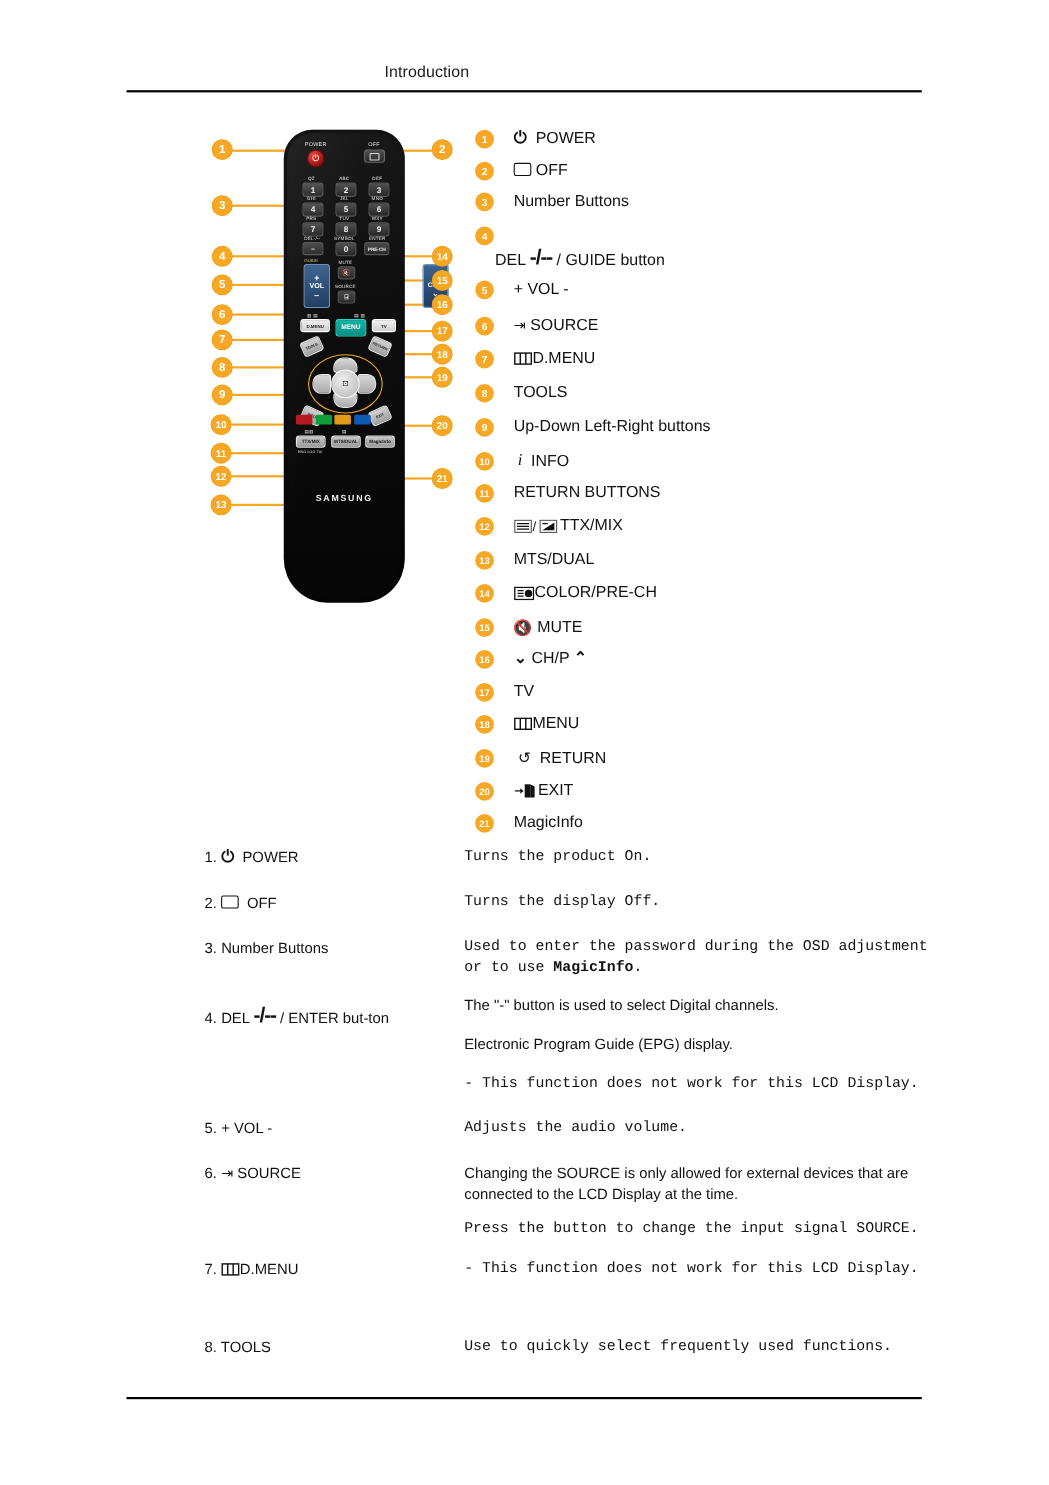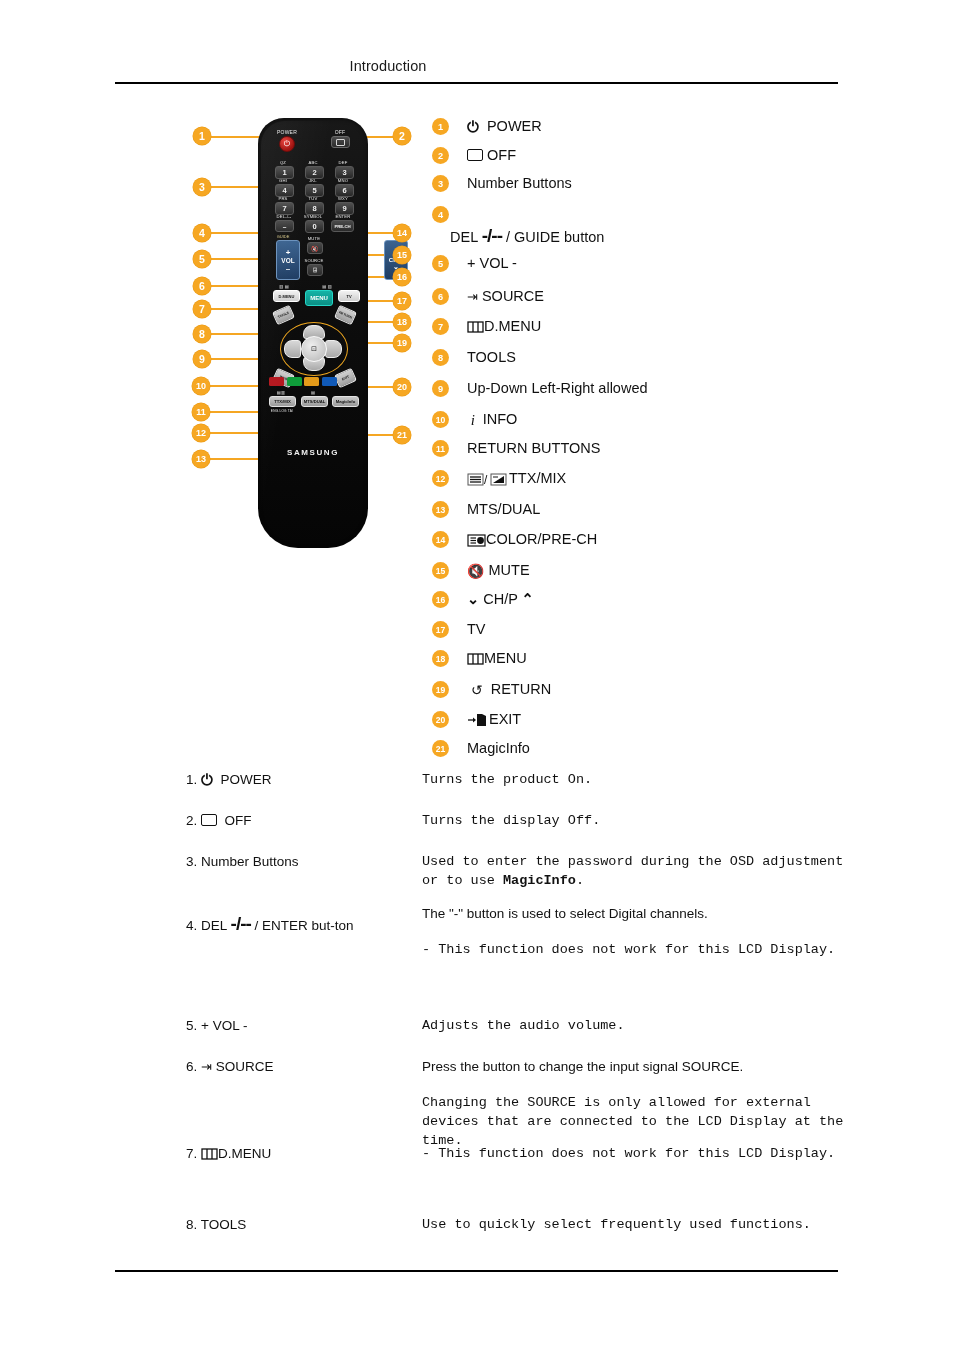--- a/index.html
+++ b/index.html
@@ -371,21 +371,21 @@
       </span>
     </div>
 
     <div class="lg-row" style="top:231px;">
       <span class="lg-badge">8</span>
       <span class="lg-txt">TOOLS</span>
     </div>
 
     <div class="lg-row" style="top:262px;">
       <span class="lg-badge">9</span>
-      <span class="lg-txt">Up-Down Left-Right allowed</span>
+      <span class="lg-txt">Up-Down Left-Right buttons</span>
     </div>
 
     <div class="lg-row" style="top:293px;">
       <span class="lg-badge" style="font-size:8.6px;">10</span>
       <span class="lg-txt">
         <span class="ic ic-info">&nbsp;i&nbsp;</span>&nbsp;<span>INFO</span>
       </span>
     </div>
 
     <div class="lg-row" style="top:322px;">
@@ -518,42 +518,43 @@
 
     <div class="d-row" style="top:134px;">
       <div class="d-left" style="top:12px;">
         <span>4.</span>
         <span>DEL</span>
         <span class="del-dash">-/--</span>
         <span>/ ENTER but-ton</span>
       </div>
       <div class="d-right">
         <p style="margin-bottom:17px;">The "-" button is used to select Digital channels.</p>
+        <p style="margin-bottom:17px;">Electronic Program Guide (EPG) display.</p>
         <p>- This function does not work for this LCD Display.</p>
       </div>
     </div>
 
     <div class="d-row" style="top:246px;">
       <div class="d-left">
         <span>5.</span> <span>+ VOL -</span>
       </div>
       <div class="d-right">
         <p>Adjusts the audio volume.</p>
       </div>
     </div>
 
     <div class="d-row" style="top:287px;">
       <div class="d-left">
         <span>6.</span>
         <span class="ic ic-src">⇥</span>
         <span>SOURCE</span>
       </div>
       <div class="d-right">
+        <p>Changing the SOURCE is only allowed for external devices that are connected to the LCD Display at the time.</p>
         <p style="margin-bottom:17px;">Press the button to change the input signal SOURCE.</p>
-        <p>Changing the SOURCE is only allowed for external devices that are connected to the LCD Display at the time.</p>
       </div>
     </div>
 
     <div class="d-row" style="top:374px;">
       <div class="d-left">
         <span>7.</span>
         <svg class="icn" width="17" height="12" viewBox="0 0 17 12">
             <rect x="1" y="1" width="15" height="10" fill="none" stroke="#111" stroke-width="1.3"></rect>
             <line x1="6" y1="1" x2="6" y2="11" stroke="#111" stroke-width="1.3"></line>
             <line x1="11" y1="1" x2="11" y2="11" stroke="#111" stroke-width="1.3"></line>

